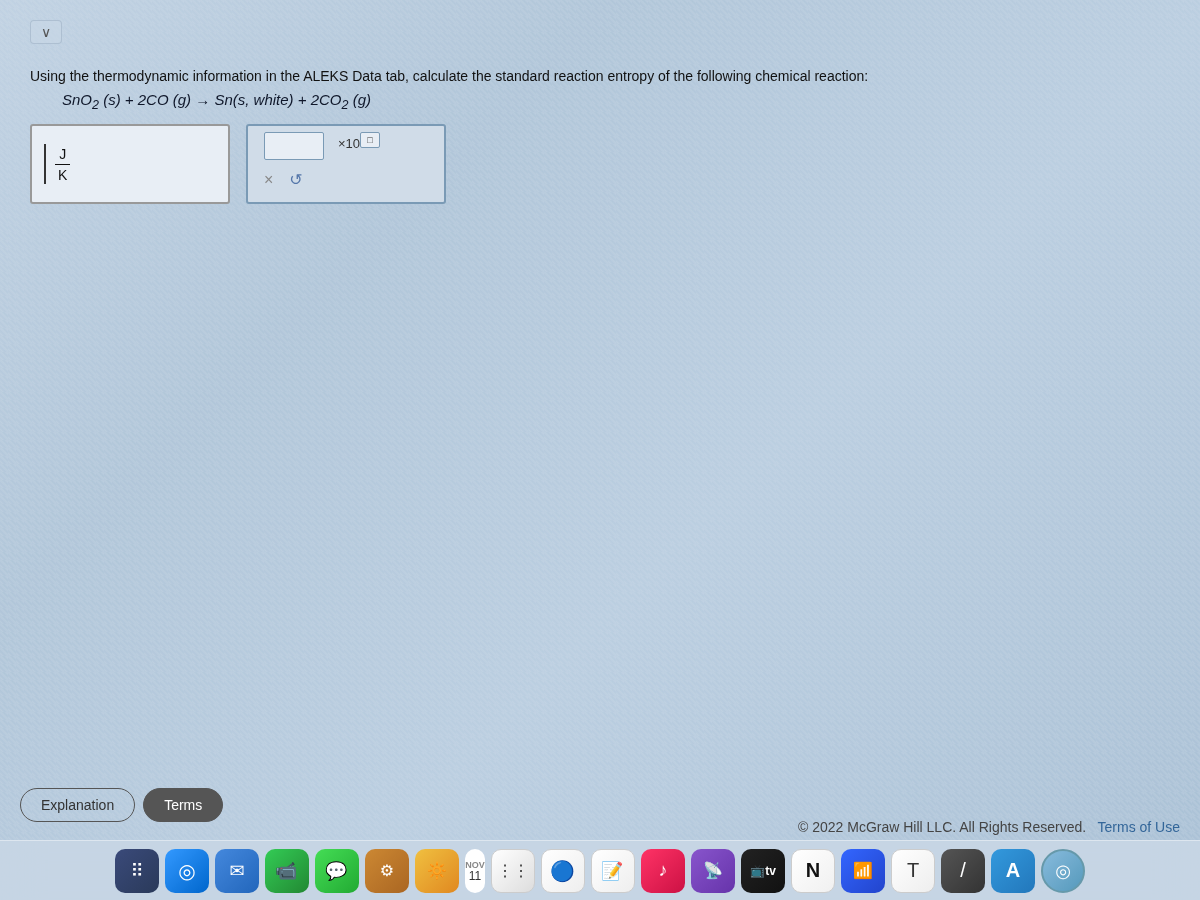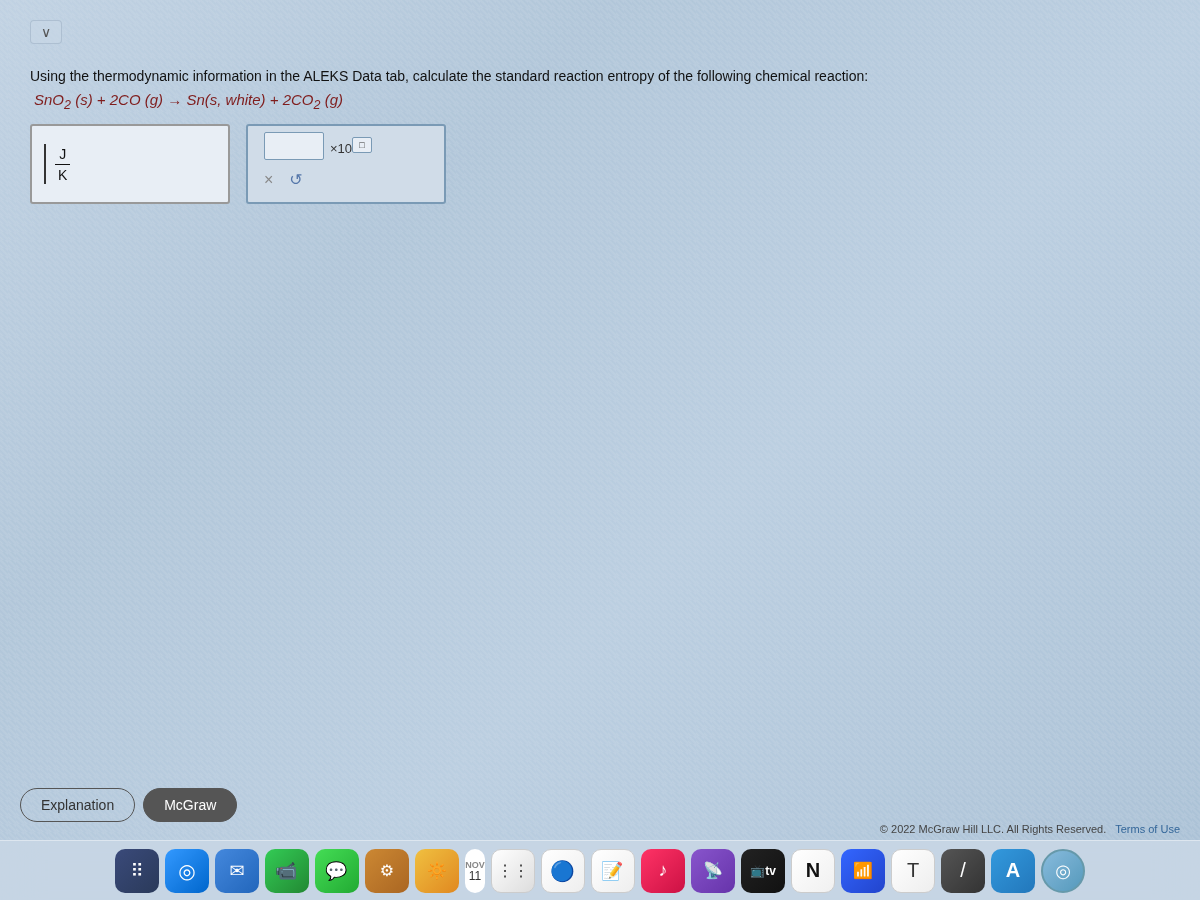--- a/index.html
+++ b/index.html
@@ -58,22 +58,22 @@
     .question-text {
       font-size: 14px;
       color: #111;
       line-height: 1.5;
       margin-bottom: 0;
       font-weight: 400;
     }
 
     .chemical-equation {
       font-size: 15px;
-      color: #7f1d1d;
-      margin: 4px 0 12px 4px;
+      color: #0f172a;
+      margin: 4px 0 12px 32px;
       font-style: italic;
     }
 
     .round-text {
       font-size: 14px;
       color: #111;
       margin-bottom: 20px;
       font-weight: 400;
     }
 
@@ -133,22 +133,22 @@
       min-height: 80px;
       padding: 6px 8px;
       display: flex;
       flex-direction: column;
       align-items: flex-start;
       gap: 6px;
     }
 
     .sci-input-row {
       display: flex;
-      align-items: center;
-      gap: 4px;
+      align-items: flex-start;
+      gap: 12px;
       padding-left: 8px;
     }
 
     .sci-input-field {
       background: #e8eef5;
       border: 1.5px solid #7a9ab5;
       width: 60px;
       height: 28px;
       border-radius: 2px;
     }
@@ -213,21 +213,21 @@
       color: #fff;
       cursor: pointer;
       font-family: inherit;
     }
 
     
     .copyright {
       position: absolute;
       bottom: 65px;
       right: 20px;
-      font-size: 11px;
+      font-size: 14px;
       color: #444;
     }
 
     .copyright a {
       color: #336699;
       text-decoration: none;
     }
 
     
     .dock {
@@ -338,21 +338,21 @@
         <button class="sci-btn sci-btn-undo">↺</button>
       </div>
     </div>
 
   </div>
 
 </div>
 
 <div class="bottom-toolbar">
   <button class="btn-explanation">Explanation</button>
-  <button class="btn-check">McGraw</button>
+  <button class="btn-check">Terms</button>
 </div>
 
 <div class="copyright">
   <span>© 2022 McGraw Hill LLC. All Rights Reserved.</span>
   &nbsp;
   <a href="#">Terms of Use</a>
 </div>
 
 <div class="dock">
 

